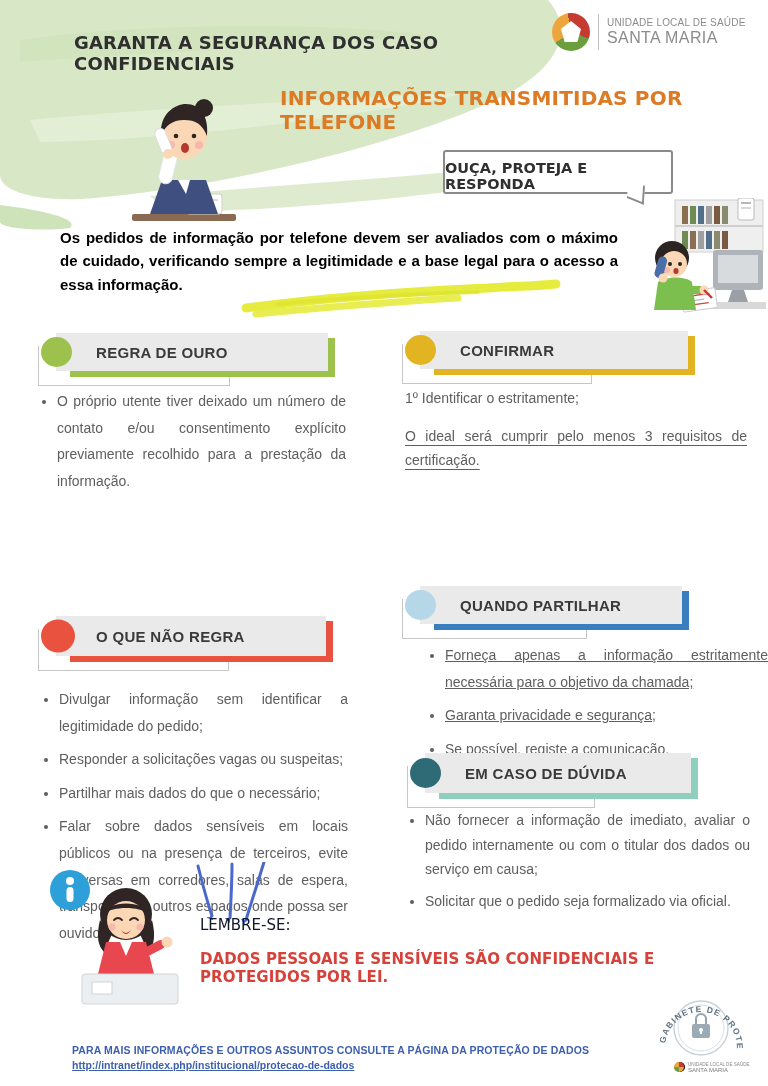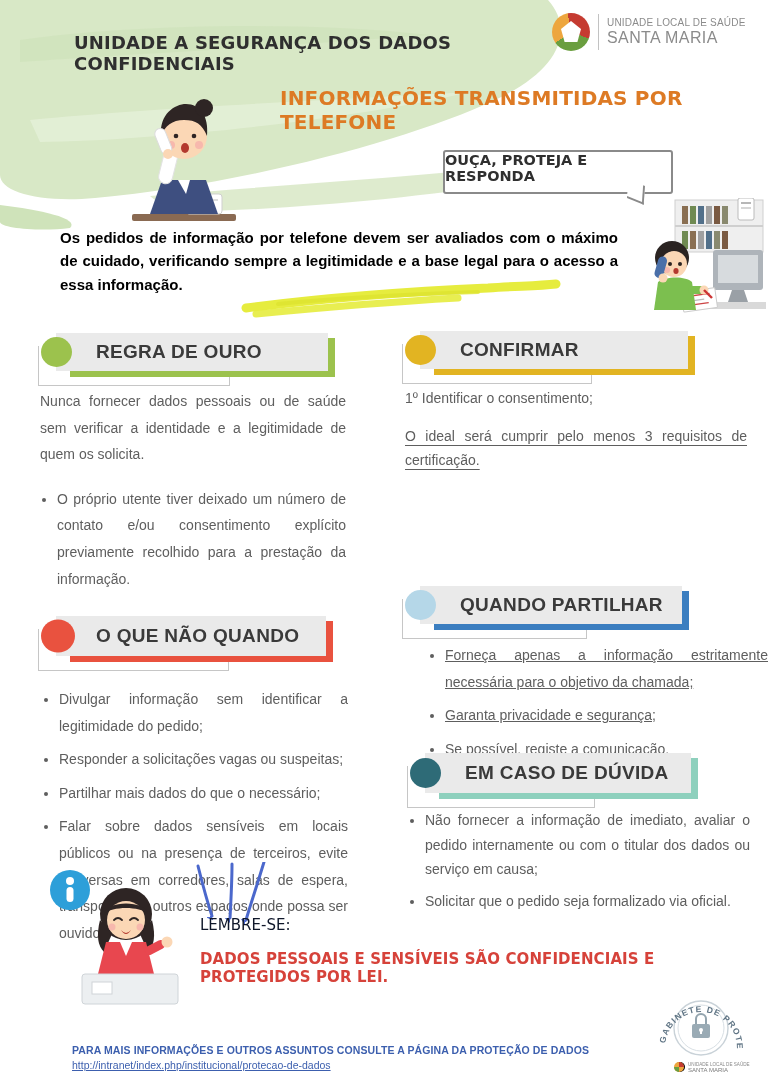--- a/index.html
+++ b/index.html
@@ -18,31 +18,31 @@
   .logo .l1{font-size:10px;color:#8b8b8b;letter-spacing:.2px;line-height:1.25;}
   .logo .l2{font-size:16px;color:#8b8b8b;letter-spacing:.4px;line-height:1.1;}
   .logo-icon{width:38px;height:38px;border-radius:50%;position:relative;
      background:conic-gradient(from -125deg,#eda63e 0 115deg,#c53b31 115deg 235deg,#6a9e3f 235deg 360deg);}
   .logo-icon::after{content:'';position:absolute;left:9px;top:8px;width:20px;height:21px;background:#fff;
      clip-path:polygon(50% 0,100% 38%,82% 100%,18% 100%,0 38%);}
   .subtitle{left:280px;top:86px;width:492px;font-family:"DejaVu Sans",sans-serif;
             font-weight:bold;font-size:20px;letter-spacing:.2px;color:#dd7a24;}
 
   .bubble{left:443px;top:150px;width:226px;height:40px;background:#fff;border:2px solid #8a8a8a;
-          border-radius:3px;display:flex;align-items:flex-start;justify-content:center;
+          border-radius:3px;display:flex;align-items:flex-end;justify-content:center;
           font-family:"DejaVu Sans",sans-serif;font-weight:bold;font-size:14.5px;color:#2f2f2f;}
   .bubble .tail{position:absolute;right:26px;bottom:-9px;width:16px;height:16px;background:#fff;
           border-right:2px solid #8a8a8a;border-bottom:2px solid #8a8a8a;transform:rotate(22deg) skewX(18deg);}
 
   .intro{left:60px;top:226px;width:558px;font-size:15px;font-weight:700;line-height:1.55;
          text-align:justify;color:#000000;}
 
   
   .sec-head{position:absolute;background:#eaeaea;height:38px;display:flex;align-items:center;
-            padding-left:40px;font-weight:700;font-size:19px;color:#3a3a3a;letter-spacing:.3px;}
+            padding-left:40px;font-weight:700;font-size:15px;color:#3a3a3a;letter-spacing:.3px;}
   .sec-head .ghost{position:absolute;left:-18px;top:13px;width:70%;height:102%;
             border:1px solid #c6c6c6;border-top:none;z-index:-1;}
   .sec-head .bar-right{position:absolute;right:-7px;top:5px;bottom:-6px;width:7px;background:var(--bar);}
   .sec-head .bar-bottom{position:absolute;left:14px;right:-7px;bottom:-6px;height:6px;background:var(--bar);}
   .sec-head .dot{position:absolute;left:-15px;top:50%;transform:translateY(-50%);
             width:31px;height:30px;border-radius:50%;background:var(--circle);}
 
   
   .txt{position:absolute;color:#5e5e5e;font-size:14px;line-height:1.9;text-align:justify;}
   .txt p{margin:0 0 18px 0;}
@@ -51,35 +51,35 @@
   .steps p{margin:0 0 13px 0;line-height:1.75;}
   .note{text-decoration:underline;text-underline-offset:4px;line-height:2.0;}
 
   
   .lembrese{left:200px;top:916px;font-family:"DejaVu Sans",sans-serif;font-weight:normal;
             font-size:15px;color:#0f172a;}
   .warning{left:200px;top:950px;width:545px;font-family:"DejaVu Sans",sans-serif;font-weight:bold;
            font-size:15px;letter-spacing:.1px;color:#d6423a;}
   .foot-info{left:72px;top:1044px;width:560px;font-weight:bold;font-size:10.5px;
              letter-spacing:.1px;color:#3c5fae;}
-  .foot-link{left:72px;top:1059px;font-weight:normal;font-size:10.5px;color:#3c5fae;
+  .foot-link{left:72px;top:1059px;font-weight:bold;font-size:10.5px;color:#3c5fae;
              text-decoration:underline;}
 </style>
 </head>
 <body>
 
 <svg class="abs" id="brush" viewBox="0 0 768 330">
   <path fill="#d8e8c6" d="M0,0 L548,0 C575,30 560,70 495,100 C410,140 240,185 95,198 C40,203 0,192 0,175 Z"></path>
   <path fill="#cfe3ba" d="M20,40 C120,25 300,20 430,35 C300,45 120,55 20,62 Z" opacity=".7"></path>
   <path fill="#e5f0d8" d="M30,120 C150,108 330,100 470,92 C350,120 160,140 40,142 Z" opacity=".8"></path>
   <path fill="#d8e8c6" d="M150,196 C320,182 520,170 640,150 C560,185 330,210 170,212 Z" opacity=".85"></path>
   <path fill="#cfe3ba" d="M0,205 C40,210 80,218 70,228 C40,232 0,228 0,222 Z"></path>
 </svg>
 
-<div class="abs main-title">UNIDADE A SEGURANÇA DOS DADOS CONFIDENCIAIS</div>
+<div class="abs main-title">GARANTA A SEGURANÇA DOS CASO CONFIDENCIAIS</div>
 
 <div class="abs logo">
   <div class="logo-icon"></div>
   <div class="sep"></div>
   <div>
     <div class="l1">UNIDADE LOCAL DE SAÚDE</div>
     <div class="l2">SANTA MARIA</div>
   </div>
 </div>
 
@@ -165,53 +165,52 @@
 
 <div class="sec-head" style="left:56px;top:333px;width:232px;--circle:#9cc24d;--bar:#9cc24d;">
   <div class="ghost"></div>
   <div class="dot"></div>
   <div class="bar-right"></div>
   <div class="bar-bottom"></div>
   <span>REGRA DE OURO</span>
 </div>
 
 <div class="txt" style="left:40px;top:388px;width:306px;">
-  <p>Nunca fornecer dados pessoais ou de saúde sem verificar a identidade e a legitimidade de quem os solicita.</p>
   <ul>
     <li>O próprio utente tiver deixado um número de contato e/ou consentimento explícito previamente recolhido para a prestação da informação.</li>
   </ul>
 </div>
 
 <div class="sec-head" style="left:56px;top:616px;width:230px;height:40px;--circle:#e9523f;--bar:#e9523f;">
   <div class="ghost"></div>
   <div class="dot" style="width:34px;height:33px;"></div>
   <div class="bar-right"></div>
   <div class="bar-bottom"></div>
-  <span>O QUE NÃO QUANDO</span>
+  <span>O QUE NÃO REGRA</span>
 </div>
 
 <div class="txt" style="left:42px;top:686px;width:306px;">
   <ul>
     <li>Divulgar informação sem identificar a legitimidade do pedido;</li>
     <li>Responder a solicitações vagas ou suspeitas;</li>
     <li>Partilhar mais dados do que o necessário;</li>
     <li>Falar sobre dados sensíveis em locais públicos ou na presença de terceiros, evite conversas em corredores, salas de espera, transportes ou outros espaços onde possa ser ouvido.</li>
   </ul>
 </div>
 
 <div class="sec-head" style="left:420px;top:331px;width:228px;--circle:#e2b422;--bar:#e2b422;">
   <div class="ghost"></div>
   <div class="dot"></div>
   <div class="bar-right"></div>
   <div class="bar-bottom"></div>
   <span>CONFIRMAR</span>
 </div>
 
 <div class="txt steps" style="left:405px;top:386px;width:342px;">
-  <p>1º Identificar o consentimento;</p>
+  <p>1º Identificar o estritamente;</p>
   <p class="note">O ideal será cumprir pelo menos 3 requisitos de certificação.</p>
 </div>
 
 <div class="sec-head" style="left:420px;top:586px;width:222px;--circle:#b5d7e8;--bar:#3b7ec0;">
   <div class="ghost"></div>
   <div class="dot"></div>
   <div class="bar-right"></div>
   <div class="bar-bottom"></div>
   <span>QUANDO PARTILHAR</span>
 </div>

